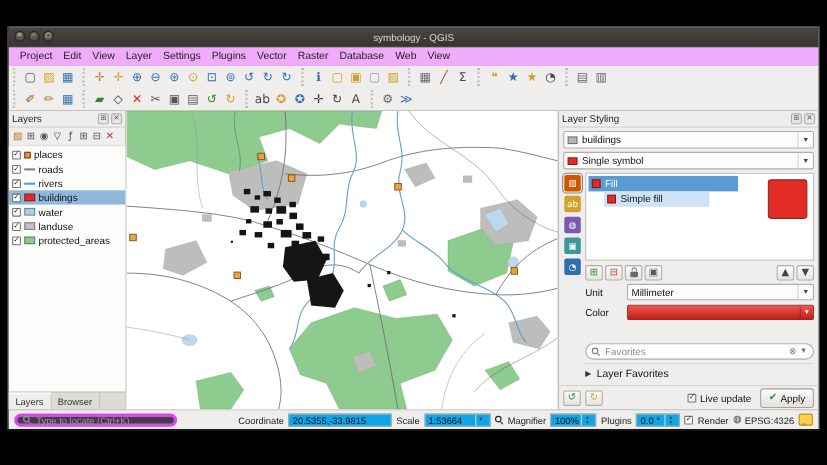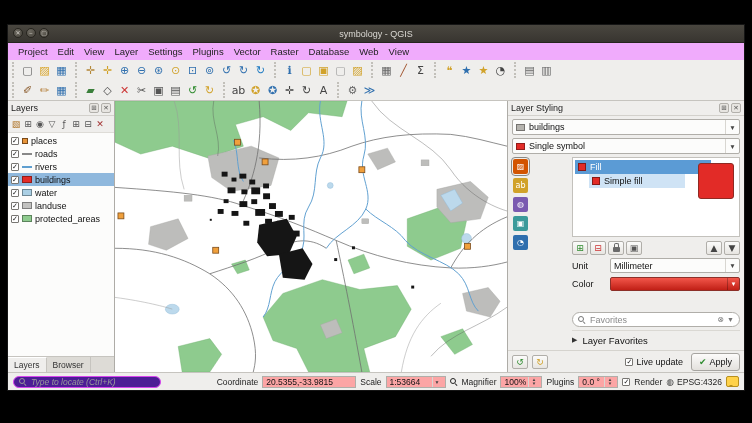--- a/index.html
+++ b/index.html
@@ -57,21 +57,21 @@
   .combo{height:16px;flex:0 0 16px;background:#fcfcfb;border:1px solid #b0aea9;border-radius:2px;
          display:flex;align-items:center;font-size:9px;color:#111;padding-left:3px;gap:4px;box-sizing:border-box;}
   .combo-icon{width:9px;height:7px;border:1px solid rgba(0,0,0,.35);box-sizing:border-box;}
   .combo-arrow{margin-left:auto;width:13px;align-self:stretch;display:flex;align-items:center;justify-content:center;
                border-left:1px solid #d8d6d1;color:#444;font-size:6.5px;}
   .sp-body{flex:1;display:flex;gap:3px;min-height:0;}
   .sp-tabs{width:17px;flex:0 0 17px;display:flex;flex-direction:column;gap:4px;padding-top:2px;align-items:center;}
   .sp-tab{width:15px;height:15px;border-radius:2px;color:#fff;display:flex;align-items:center;justify-content:center;
           font-size:8px;font-family:"DejaVu Sans",sans-serif;box-sizing:border-box;}
   .sp-tab.active{outline:1px solid #8a8884;outline-offset:1px;}
-  .sp-right{flex:1;display:flex;flex-direction:column;gap:3px;min-width:0;margin-left:40px;}
+  .sp-right{flex:1;display:flex;flex-direction:column;gap:3px;min-width:0;}
   .symbol-box{background:#fff;border:1px solid #c3c1bc;height:80px;flex:0 0 80px;position:relative;padding:2px;box-sizing:border-box;}
   .tree-row{height:14px;display:flex;align-items:center;gap:4px;font-size:9px;padding:0 3px;color:#111;}
   .tree-row.root{background:#5b9bd5;color:#fff;width:130px;}
   .tree-row.child{margin-left:14px;background:#cfe3f5;width:90px;}
   .tree-swatch{width:8px;height:8px;flex:0 0 8px;border:1px solid rgba(0,0,0,.4);box-sizing:border-box;}
   .preview-swatch{position:absolute;top:5px;right:5px;width:34px;height:34px;border-radius:3px;border:1px solid #8f2a23;}
   .symbol-btns{display:flex;gap:2px;align-items:center;flex:0 0 15px;}
   .sb-btn{width:16px;height:14px;border:1px solid #b0aea9;border-radius:2px;background:linear-gradient(#fbfbfa,#e7e5e1);
           display:flex;align-items:center;justify-content:center;font-size:9px;font-family:"DejaVu Sans",sans-serif;box-sizing:border-box;}
   .sb-btn.push-right{margin-left:auto;}
@@ -102,28 +102,28 @@
                    border-top:1px solid #dad8d3;padding-top:2px;}
   .lr-arrow{font-size:7px;color:#333;}
   .sp-bottom{height:21px;flex:0 0 21px;border-top:1px solid #d5d3ce;display:flex;align-items:center;gap:4px;padding:0 4px;}
   .apply-btn{height:16px;margin-left:4px;padding:0 7px;border:1px solid #a6a4a0;border-radius:3px;
              background:linear-gradient(#fcfbfa,#e3e1dd);display:flex;align-items:center;gap:3px;font-size:9px;color:#111;}
   .live-update{margin-left:auto;display:flex;align-items:center;gap:3px;font-size:9px;color:#111;}
   .green-check{color:#2e8b2e;font-size:9px;}
   
   .statusbar{height:17px;flex:0 0 17px;background:#efeeec;border-top:1px solid #c6c4bf;display:flex;align-items:center;
              font-size:8.5px;color:#1d1d1d;padding:0 5px;gap:4px;white-space:nowrap;}
-  .locate{width:148px;flex:0 0 148px;height:12px;border:1px solid #d946ef;border-radius:7px;background:#4c1d95;
-          display:flex;align-items:center;padding:0 5px;gap:4px;color:#999;box-sizing:border-box;font-style:italic;}
+  .locate{width:148px;flex:0 0 148px;height:12px;border:3px solid #d946ef;border-radius:7px;background:#404040;
+          display:flex;align-items:center;padding:0 5px;gap:4px;color:#999;box-sizing:border-box;}
   .mag{width:8px;height:8px;position:relative;display:inline-block;flex:0 0 8px;}
   .mag::before{content:"";position:absolute;left:0;top:0;width:4px;height:4px;border:1px solid currentColor;border-radius:50%;}
   .mag::after{content:"";position:absolute;left:5px;top:5px;width:3px;height:1px;background:currentColor;
               transform:rotate(45deg);transform-origin:left center;}
   .sb-spacer{flex:1;}
-  .field{height:12px;background:#fca5a5;border:1px solid #b0aea9;display:flex;align-items:center;padding:0 3px;
+  .field{height:12px;background:#0ea5e9;border:1px solid #b0aea9;display:flex;align-items:center;padding:0 3px;
          font-size:8.5px;color:#111;box-sizing:border-box;}
   .sb-combo{width:60px;flex:0 0 60px;}
   .sb-combo .spin-arrows{font-size:5px;}
   .epsg{display:flex;align-items:center;gap:3px;}
   .bubble{width:11px;height:9px;background:#ffd24a;border:1px solid #b8901e;border-radius:2px;position:relative;flex:0 0 11px;}
   .bubble::after{content:"";position:absolute;left:2px;bottom:-3px;border:2px solid transparent;border-top-color:#b8901e;}
 </style>
 </head>
 <body>
 

